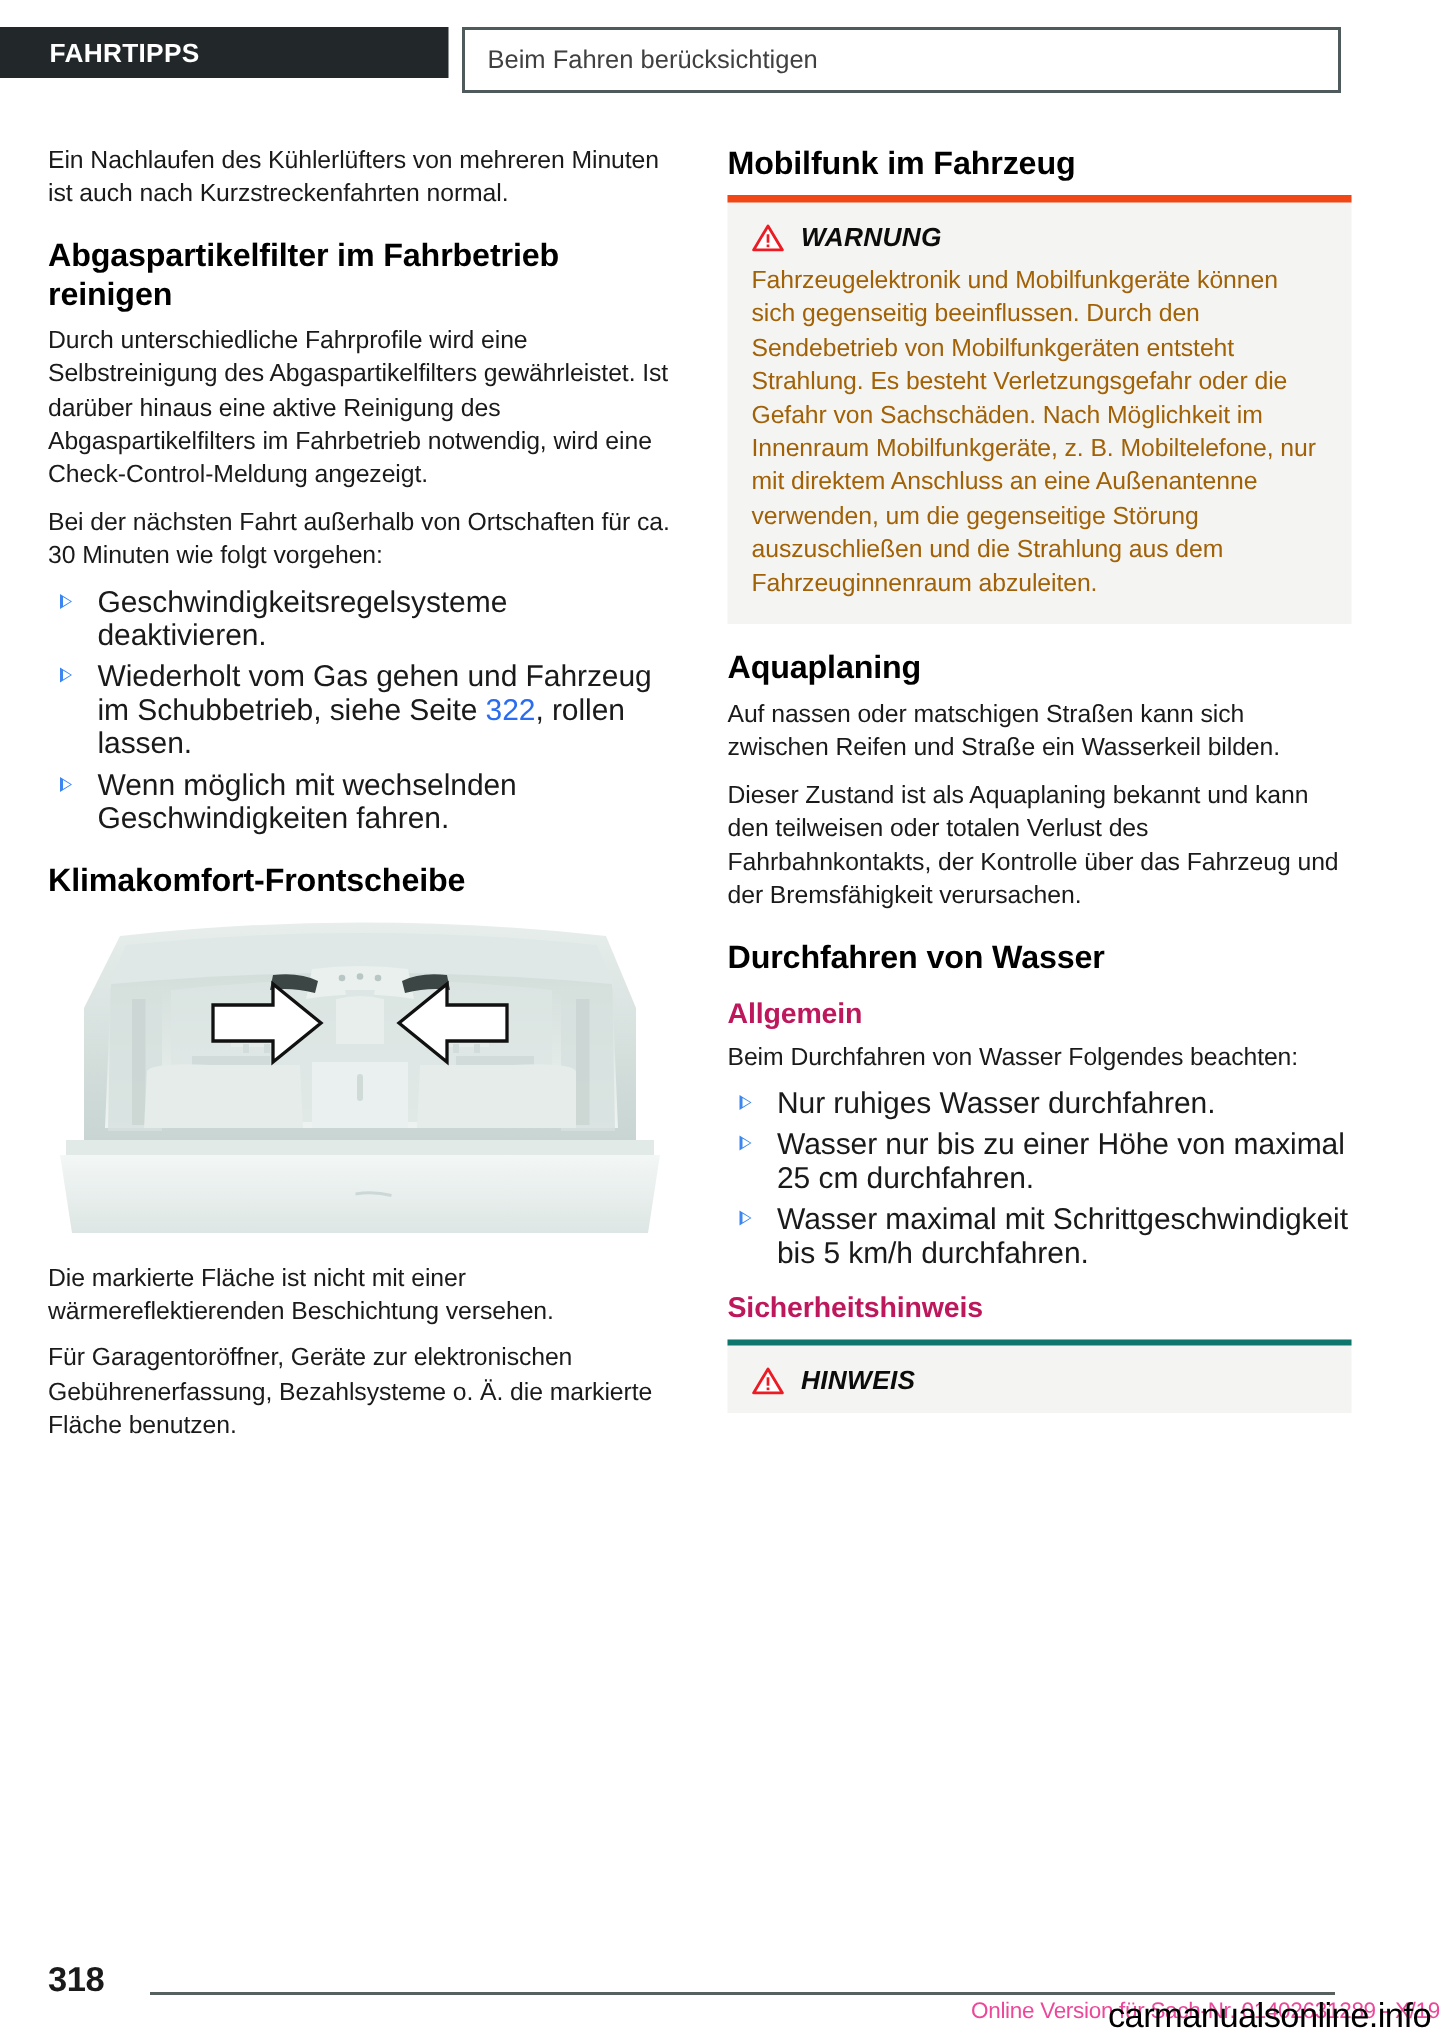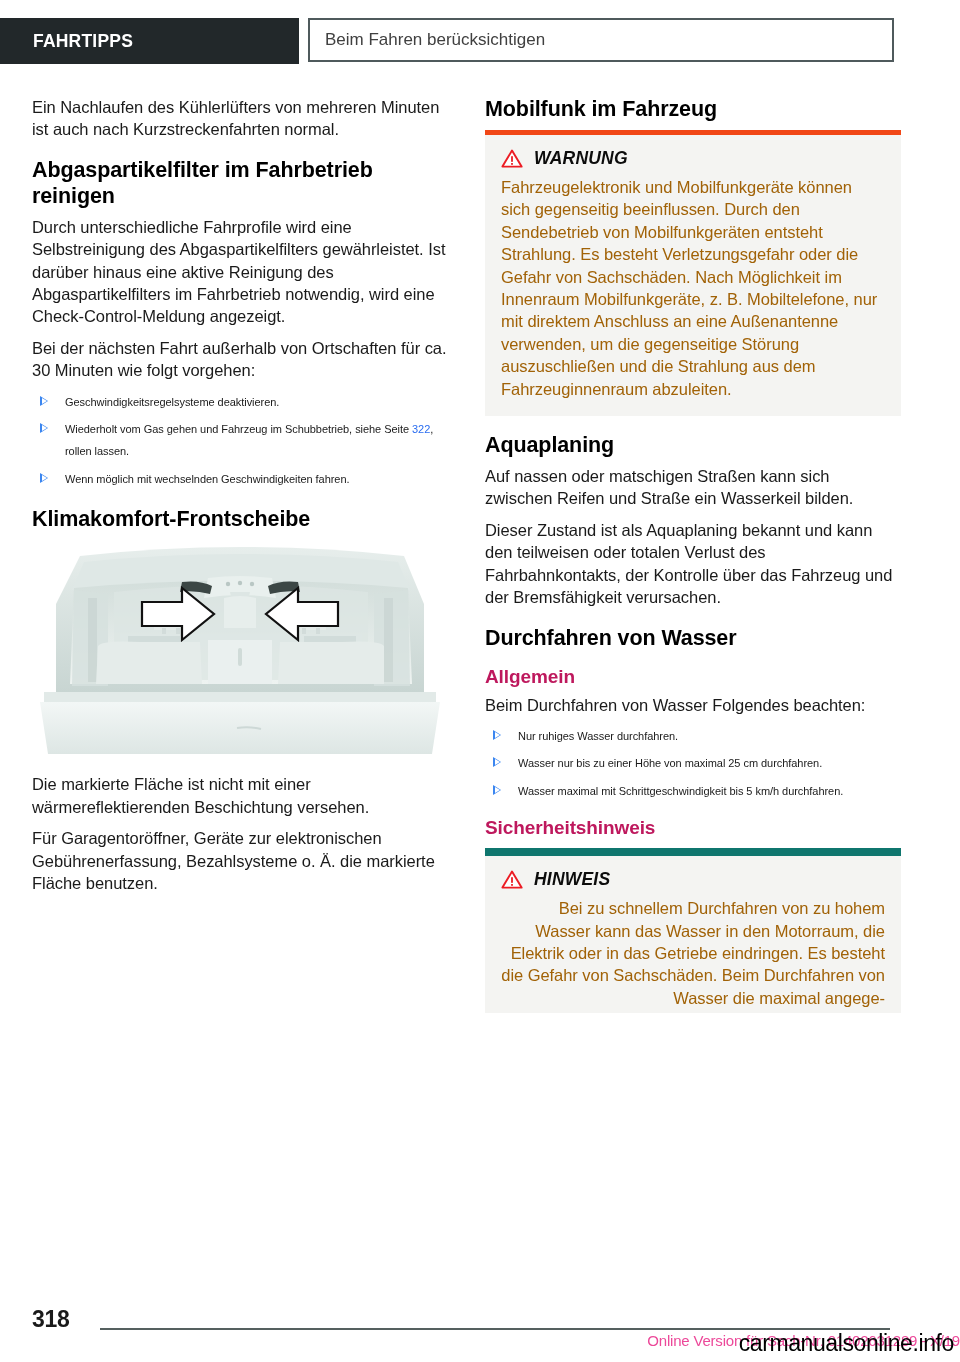--- a/index.html
+++ b/index.html
@@ -22,21 +22,21 @@
     top: 0;
     left: 0;
     width: 960px;
     height: 66px;
   }
   .header-tab {
     position: absolute;
     left: 0;
     top: 18px;
     width: 299px;
-    height: 46px;
+    height: 34px;
     background: #22282a;
     display: flex;
     align-items: center;
   }
   .header-tab-label {
     color: #ffffff;
     font-size: 17.5px;
     font-weight: bold;
     letter-spacing: 0.2px;
     margin-left: 33px;
@@ -102,21 +102,21 @@
 
   
   ul.bullets {
     list-style: none;
     margin: 0 0 9px 0;
     padding: 0;
   }
   ul.bullets li {
     position: relative;
     padding-left: 33px;
-    font-size: 11px;
+    font-size: 20px;
     line-height: 22.4px;
     margin-bottom: 5px;
     letter-spacing: -0.05px;
   }
   ul.bullets li .tri {
     position: absolute;
     left: 8px;
     top: 5px;
     width: 0;
     height: 0;
@@ -137,21 +137,21 @@
   .xref { color: #2a6df0; }
 
   
   .notice {
     background: #f4f4f2;
     padding: 13px 16px 16px 16px;
     margin: 8px 0 12px 0;
     box-sizing: border-box;
   }
   .notice.warning { border-top: 5px solid #f14717; }
-  .notice.hint    { border-top: 8px solid #0f766e; text-align: right; }
+  .notice.hint    { border-top: 4px solid #0f766e; }
   .notice-title {
     display: flex;
     align-items: center;
     margin-bottom: 7px;
     font-style: italic;
   }
   .notice-title .tri-icon {
     width: 22px;
     height: 19px;
     margin-right: 11px;
@@ -395,21 +395,20 @@
 
     <div class="notice hint clipped">
       <div class="notice-title">
         <svg class="tri-icon" viewBox="0 0 22 19" xmlns="http://www.w3.org/2000/svg">
           <path d="M11 1.6 L20.6 17.6 L1.4 17.6 Z" fill="#ffffff" stroke="#ec1c24" stroke-width="1.9" stroke-linejoin="round"></path>
           <rect x="10.1" y="7.2" width="1.8" height="5.6" fill="#ec1c24"></rect>
           <rect x="10.1" y="14" width="1.8" height="1.8" fill="#ec1c24"></rect>
         </svg>
         <span class="notice-title-text">HINWEIS</span>
       </div>
-      <p>Bei zu schnellem Durchfahren von zu hohem Wasser kann das Wasser in den Motorraum, die Elektrik oder in das Getriebe eindringen. Es besteht die Gefahr von Sachschäden. Beim Durchfahren von Wasser die maximal angege-</p>
     </div>
 
   </div>
 </div>
 
 <div class="footer">
   <span class="page-number">318</span>
   <div class="footer-rule"></div>
   <div class="footer-note">Online Version für Sach-Nr. 01402631289 - X/19</div>
   <div class="watermark">carmanualsonline.info</div>

